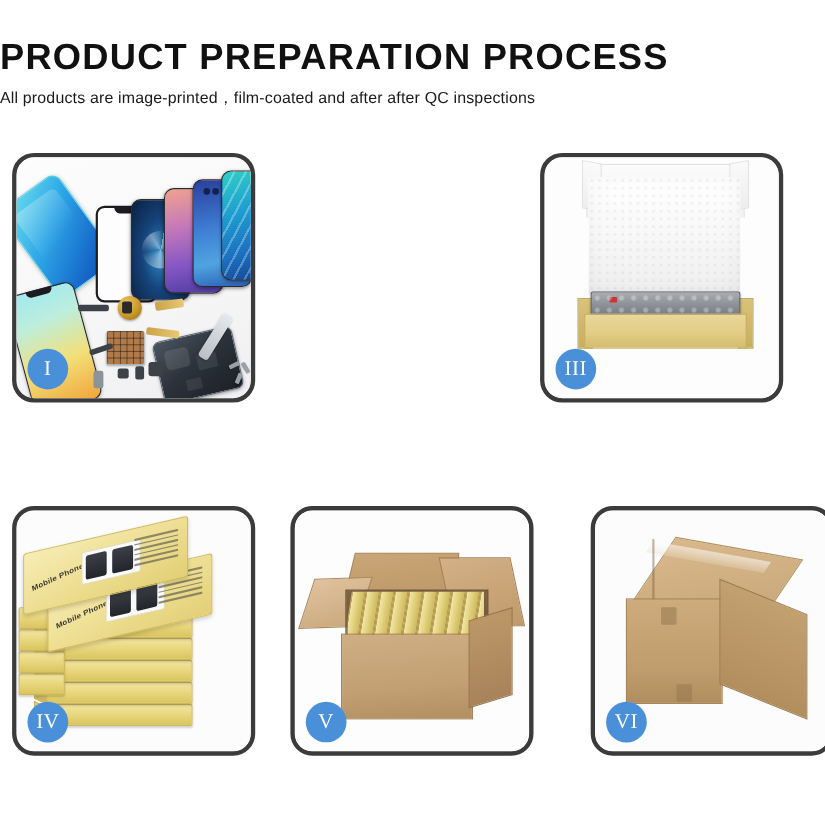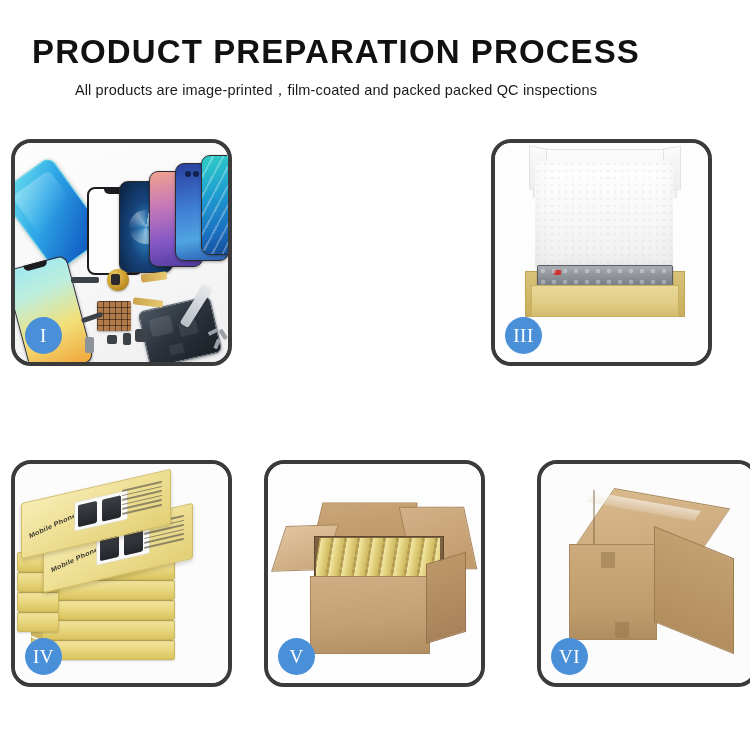--- a/index.html
+++ b/index.html
@@ -20,21 +20,21 @@
     height: 750px;
     background: #ffffff;
   }
 
   
   .header {
     position: absolute;
     top: 32px;
     left: 0;
     width: 672px;
-    text-align: center;
+    text-align: left;
   }
   .title {
     font-family: "Liberation Sans", sans-serif;
     font-size: 33px;
     font-weight: bold;
     letter-spacing: 1.1px;
     color: #111111;
     line-height: 40px;
     white-space: nowrap;
   }
@@ -464,21 +464,21 @@
     background:rgba(150,120,78,.55);border-radius:1px;
   }
 </style>
 </head>
 <body>
 
 <div class="page">
 
   <div class="header">
     <div class="title">PRODUCT PREPARATION PROCESS</div>
-    <div class="subtitle">All products are image-printed，film-coated and packed packed QC inspections</div>
+    <div class="subtitle">All products are image-printed，film-coated and after after QC inspections</div>
   </div>
 
   <div class="grid">
 
     <div class="panel p1">
       <div class="photo">
         <div class="film-blue"></div>
         <div class="glass-white"></div>
         <div class="phone phone-a"></div>
         <div class="phone phone-b"></div>

